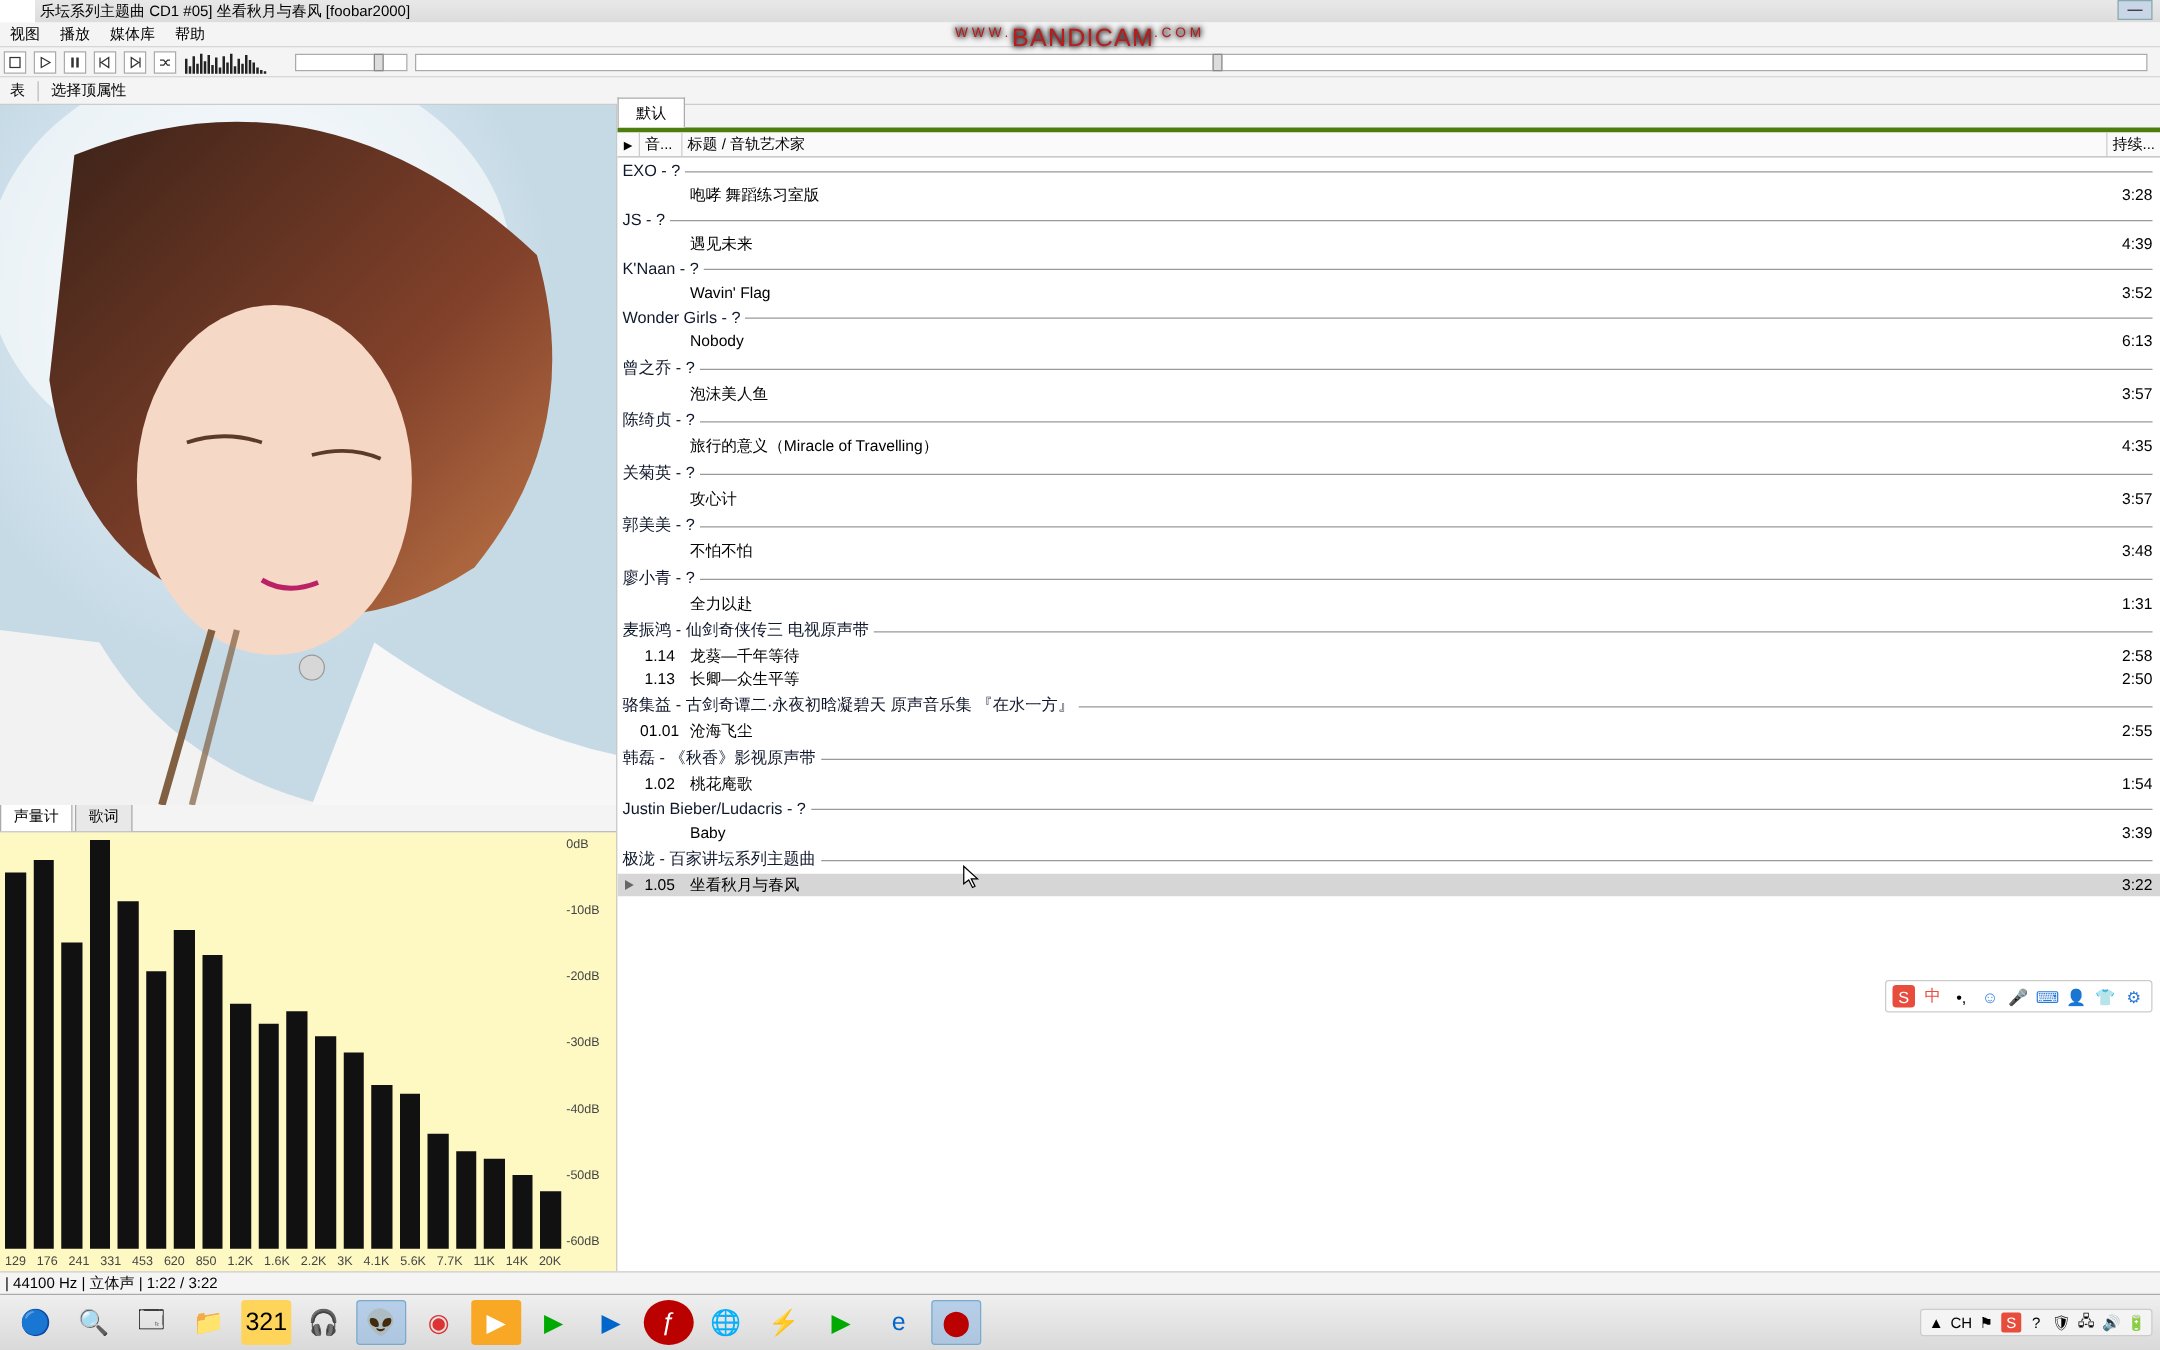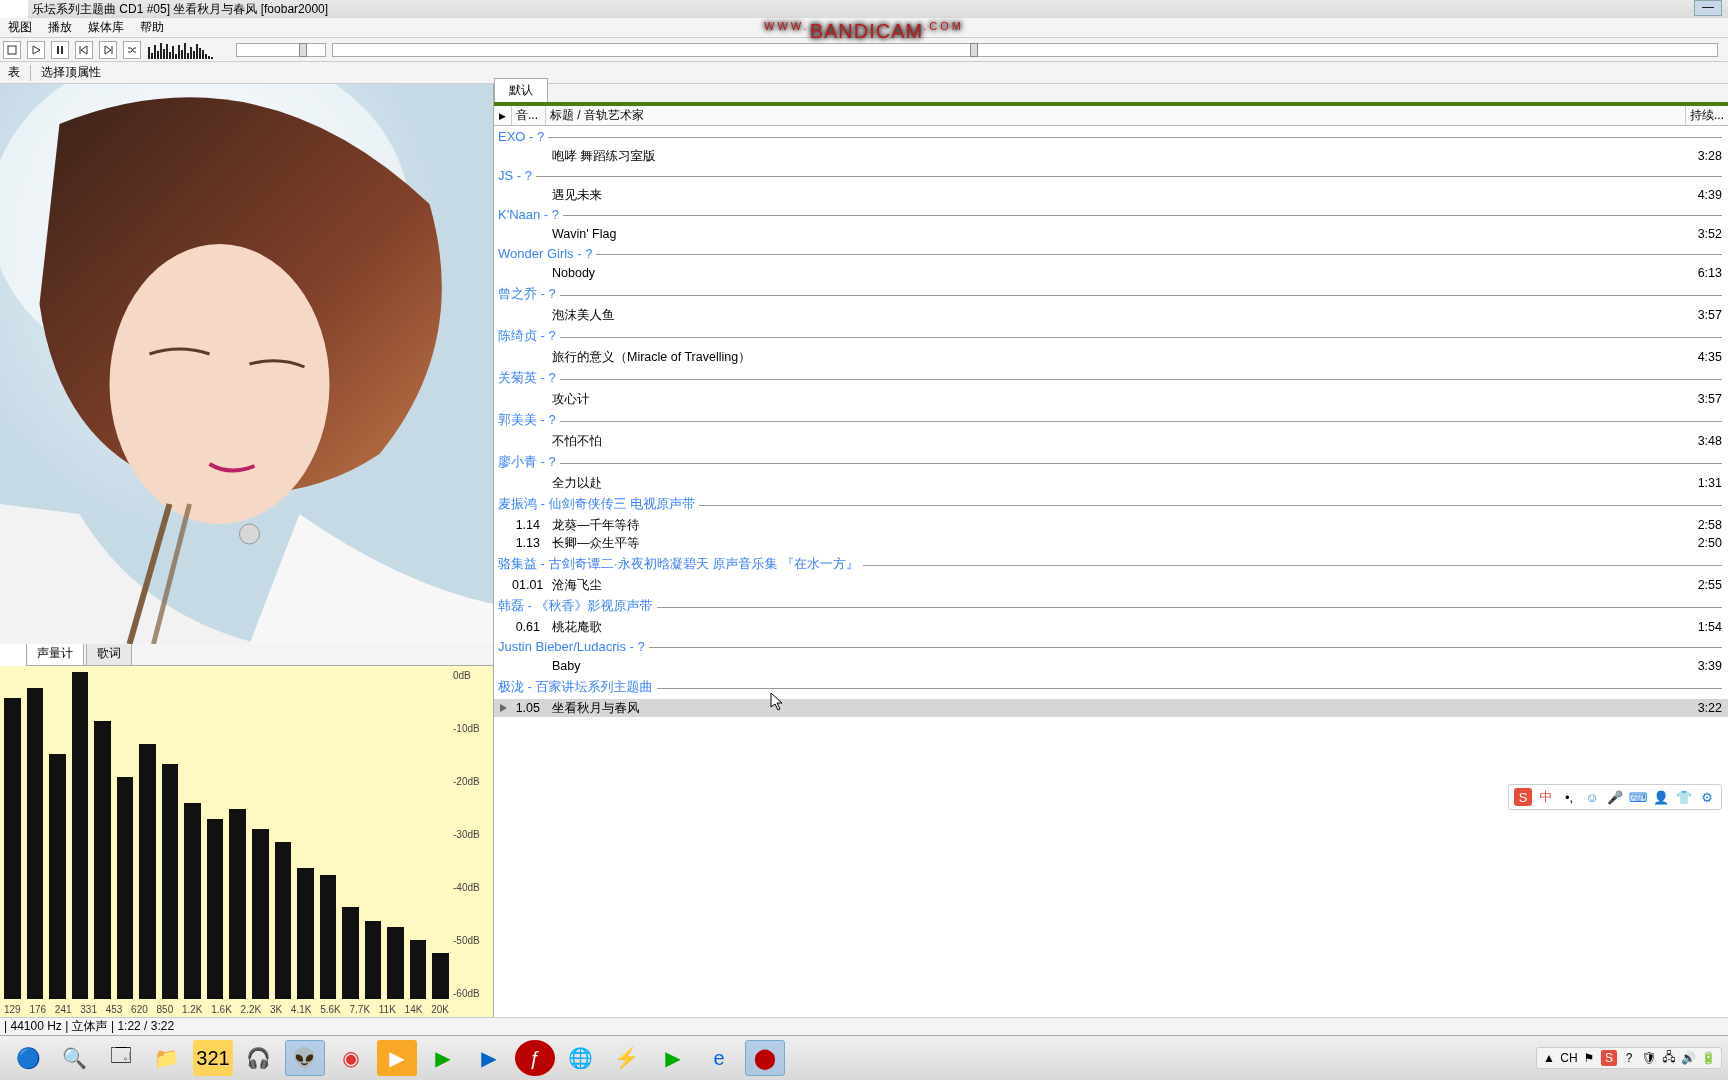--- a/index.html
+++ b/index.html
@@ -27,40 +27,40 @@
 
 .subbar { height:22px; background:#f4f4f4; border-bottom:1px solid #ccc; display:flex; align-items:center;}
 .subbar span { padding:3px 8px; }
 .subbar .sep { width:1px; height:16px; background:#bbb; margin:0 2px;}
 
 
 .content { display:flex; height:calc(100% - 18px - 20px - 24px - 22px - 18px - 45px); }
 .left-pane { width:494px; display:flex; flex-direction:column; border-right:1px solid #aaa;}
 .album-art { flex:0 0 560px; background:#ddd; position:relative; overflow:hidden;}
 .album-art svg { width:100%; height:100%; }
-.tabs-bottom { height:22px; background:#f4f4f4; display:flex; align-items:flex-end; border-bottom:1px solid #aaa;margin-left:26px;}
+.tabs-bottom { height:22px; background:#f4f4f4; display:flex; align-items:flex-end; border-bottom:1px solid #aaa;}
 .tabs-bottom span { padding:3px 10px; border:1px solid #aaa; border-bottom:none; background:#fff; margin-right:2px; font-size:12px;}
 .tabs-bottom span.inactive { background:#e8e8e8;}
 .eq-area { flex:1; position:relative; background:#fef9c3; overflow:hidden;}
 .eq-bars { position:absolute; left:4px; right:44px; top:6px; bottom:18px; display:flex; align-items:flex-end; gap:6px;}
 .eq-bars div { flex:1; background:#111;}
 .eq-labels-y { position:absolute; right:2px; top:4px; bottom:18px; width:38px; display:flex; flex-direction:column; justify-content:space-between; font-size:10px; text-align:left; color:#444;}
 .eq-labels-x { position:absolute; left:4px; right:44px; bottom:2px; display:flex; justify-content:space-between; font-size:10px; color:#444;}
 
 .right-pane { flex:1; display:flex; flex-direction:column; background:#fff;}
 .tab-row { height:22px; display:flex; align-items:flex-end; background:#f4f4f4; border-bottom:4px solid #4d7c0f;}
 .tab-row span { padding:3px 14px; border:1px solid #aaa; border-bottom:none; background:#fff; font-size:12px;}
 .col-header { height:20px; display:flex; align-items:center; border-bottom:1px solid #bbb; background:#fafafa; font-size:12px;}
 .col-header .c-play{width:18px; border-right:1px solid #ccc; height:100%; display:flex;align-items:center;justify-content:center;}
 .col-header .c-num{width:34px; border-right:1px solid #ccc; padding-left:4px;height:100%;display:flex;align-items:center;}
 .col-header .c-title{flex:1; border-right:1px solid #ccc; padding-left:4px;height:100%;display:flex;align-items:center;}
 .col-header .c-dur{width:42px; padding-left:4px;height:100%;display:flex;align-items:center;}
 
 .playlist { flex:1; overflow:auto; font-size:12.5px;}
-.group { padding:3px 6px 3px 4px; color:#3b82f6; font-size:13px; display:flex; align-items:center; gap:4px;}
+.group { padding:3px 6px 3px 4px; color:#0f172a; font-size:13px; display:flex; align-items:center; gap:4px;}
 .group .line { flex:1; border-top:1px solid #999; height:1px; margin-top:2px;}
 .track { display:flex; align-items:center; height:18px; padding-right:6px;}
 .track.current { background:#d6d6d6;}
 .track .c-play{width:18px; text-align:center; color:#555;}
 .track .c-num{width:34px; text-align:right; padding-right:6px;}
 .track .c-title{flex:1; padding-left:6px;}
 .track .c-dur{width:42px; text-align:right;}
 .play-icon{display:inline-block;width:0;height:0;border-left:7px solid #666;border-top:4px solid transparent;border-bottom:4px solid transparent;}
 
 
@@ -387,21 +387,21 @@
       <div class="c-num">01.01</div>
       <div class="c-title">沧海飞尘</div>
       <div class="c-dur">2:55</div>
         </div>
         <div class="group">
           <span>韩磊 - 《秋香》影视原声带</span>
           <div class="line"></div>
         </div>
         <div class="track">
           <div class="c-play"></div>
-      <div class="c-num">0.61</div>
+      <div class="c-num">1.02</div>
       <div class="c-title">桃花庵歌</div>
       <div class="c-dur">1:54</div>
         </div>
         <div class="group">
           <span>Justin Bieber/Ludacris - ?</span>
           <div class="line"></div>
         </div>
         <div class="track">
           <div class="c-play"></div>
       <div class="c-num"></div>

